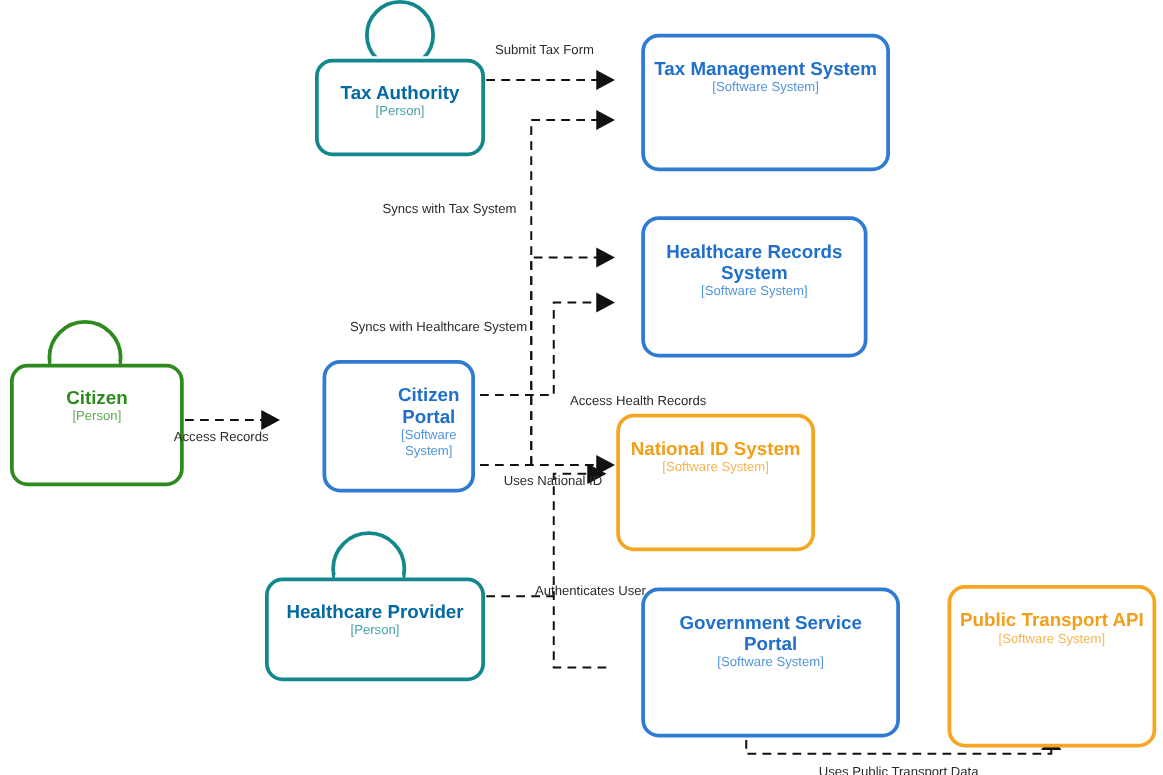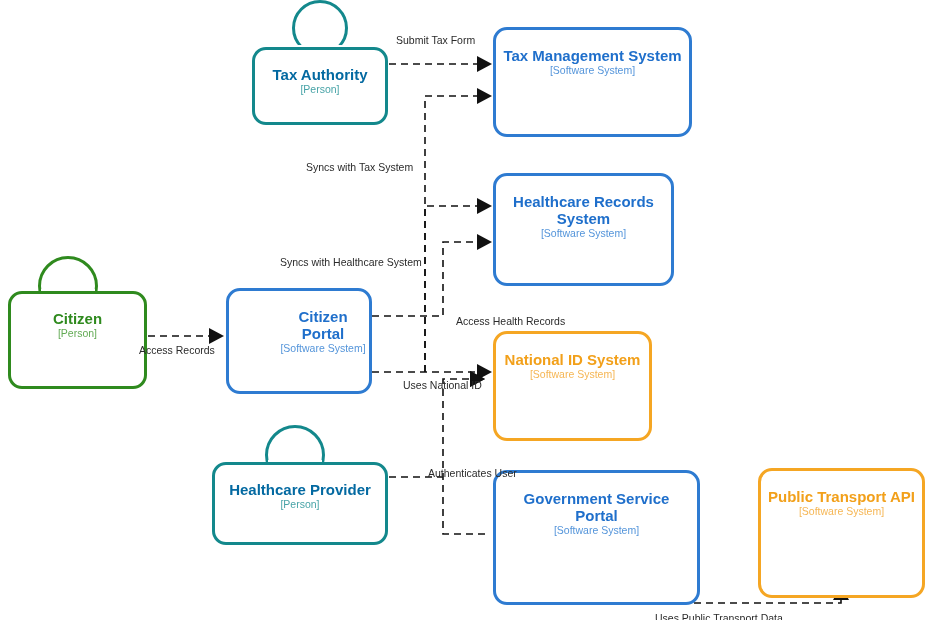--- a/index.html
+++ b/index.html
@@ -72,21 +72,21 @@
     position: absolute;
     font-size: 10.5px;
     line-height: 12px;
     color: #2b2b2b;
     white-space: nowrap;
     z-index: 4;
     background: transparent;
   }
 
   
-  .c-blue   { border-color: #2E7BD1; }
+  .c-blue   { border-color: #2E7BD1; margin-left: 20px; }
   .c-blue   .title { color: #1F6FCB; }
   .c-blue   .subtitle { color: #4B8FD8; }
 
   .c-orange { border-color: #F5A623; }
   .c-orange .title { color: #F2A01A; }
   .c-orange .subtitle { color: #F5B24B; }
 
   .c-teal   { border-color: #13888C; }
   .c-teal   .title { color: #0369a1; }
   .c-teal   .subtitle { color: #3D9EA2; }
@@ -135,35 +135,35 @@
       <div class="node system c-blue" style="left: 493px; top: 173px; width: 181px; height: 113px;">
         <div class="title">Healthcare Records System</div>
         <div class="subtitle">[Software System]</div>
       </div>
       <div class="head c-green" style="left: 38px; top: 256px; width: 60px; height: 60px;"></div>
       <div class="head-mask" style="left: 41px; top: 289px; width: 54px; height: 8px;"></div>
       <div class="node person c-green" style="left: 8px; top: 291px; width: 139px; height: 98px;">
         <div class="title">Citizen</div>
         <div class="subtitle">[Person]</div>
       </div>
-      <div class="node system c-blue" style="left: 226px; top: 288px; width: 146px; height: 106px; padding-left: 48px;">
+      <div class="node system c-blue" style="left: 238px; top: 288px; width: 122px; height: 106px; padding-left: 48px;">
         <div class="title">Citizen Portal</div>
         <div class="subtitle">[Software System]</div>
       </div>
       <div class="node system c-orange" style="left: 493px; top: 331px; width: 159px; height: 110px;">
         <div class="title">National ID System</div>
         <div class="subtitle">[Software System]</div>
       </div>
       <div class="head c-teal" style="left: 265px; top: 425px; width: 60px; height: 60px;"></div>
       <div class="head-mask" style="left: 268px; top: 460px; width: 54px; height: 8px;"></div>
       <div class="node person c-teal" style="left: 212px; top: 462px; width: 176px; height: 83px;">
         <div class="title">Healthcare Provider</div>
         <div class="subtitle">[Person]</div>
       </div>
-      <div class="node system c-blue" style="left: 493px; top: 470px; width: 207px; height: 135px;">
+      <div class="node system c-blue" style="left: 493px; top: 470px; width: 207px; height: 120px;">
         <div class="title">Government Service Portal</div>
         <div class="subtitle">[Software System]</div>
       </div>
       <div class="node system c-orange" style="left: 758px; top: 468px; width: 167px; height: 130px;">
         <div class="title">Public Transport API</div>
         <div class="subtitle">[Software System]</div>
       </div>
     </div>
   <div id="label-layer">
       <div class="edge-label" style="left: 396px; top: 34px;">Submit Tax Form</div>

